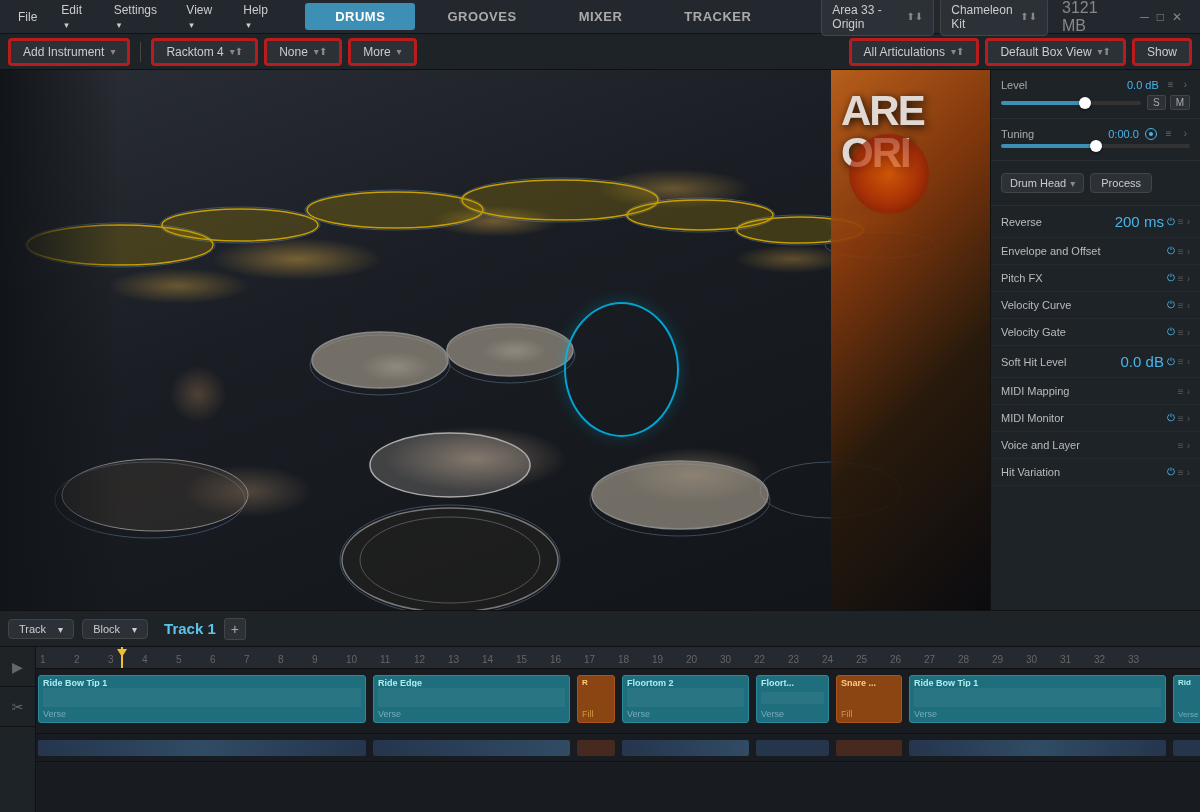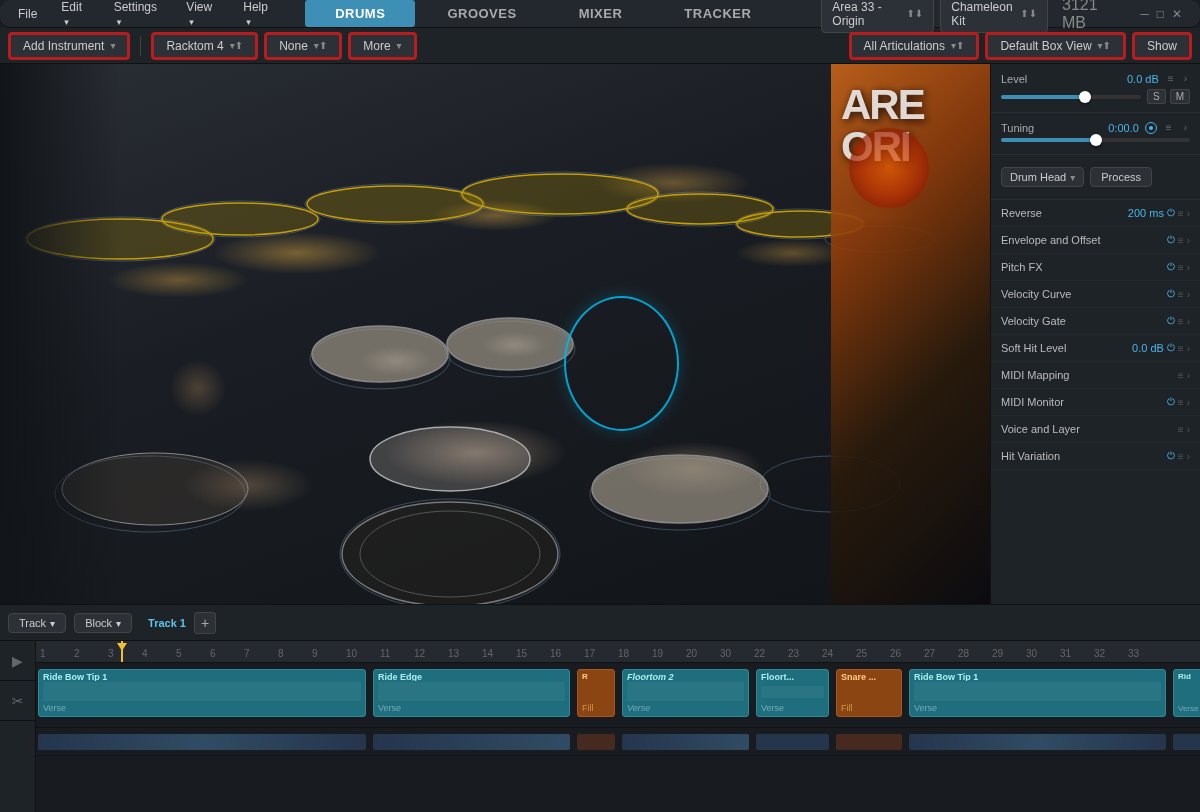--- a/index.html
+++ b/index.html
@@ -11,26 +11,25 @@
       font-size: 12px;
       color: #ccc;
       overflow: hidden;
       position: relative;
     }
 
     
     .menu-bar {
       display: flex;
       align-items: center;
-      height: 28px;
+      height: 34px;
       background: #23282f;
       border-bottom: 1px solid #111;
       padding: 0 8px;
       gap: 4px;
-      border-radius: 10px;
     }
     .menu-item {
       padding: 4px 10px;
       color: #ccc;
       font-size: 12px;
       cursor: pointer;
       border-radius: 3px;
     }
     .menu-item .arrow { font-size: 9px; margin-left: 3px; }
 
@@ -315,21 +314,21 @@
       justify-content: space-between;
       padding: 7px 10px;
       border-bottom: 1px solid #252930;
       cursor: pointer;
     }
     .panel-list-label {
       font-size: 11px;
       color: #bbb;
     }
     .panel-list-value {
-      font-size: 11px;
+      font-size: 15px;
       color: #4ab4e8;
     }
     .panel-list-icons {
       display: flex;
       gap: 3px;
       align-items: center;
     }
     .pli-icon {
       color: #555;
       font-size: 10px;
@@ -361,26 +360,26 @@
     }
     .track-btn {
       background: #2c3138;
       border: 1px solid #444;
       border-radius: 4px;
       color: #ccc;
       font-size: 11px;
       padding: 3px 10px;
       display: flex;
       align-items: flex-end;
-      gap: 4px;
+      gap: 12px;
       cursor: pointer;
     }
     .track-1-label {
       color: #5bc4e8;
-      font-size: 11px;
+      font-size: 15px;
       font-weight: 600;
       margin-left: 8px;
     }
     .add-track-btn {
       width: 22px;
       height: 22px;
       background: #2c3138;
       border: 1px solid #444;
       border-radius: 3px;
       color: #aaa;
@@ -877,21 +876,21 @@
             <div class="clip-label">Ride Edge</div>
             <div style="height:20px;background:rgba(255,255,255,0.05);margin:1px 0;border-radius:1px;"></div>
             <div class="clip-sublabel">Verse</div>
           </div>
 
           <div class="clip orange" style="left:541px;width:38px;">
             <div class="clip-label orange-text" style="font-size:8px;">R</div>
             <div class="clip-sublabel orange-sub">Fill</div>
           </div>
 
-          <div class="clip teal" style="left:586px;width:127px;font-style:italic;">
+          <div class="clip teal" style="left:586px;width:127px;">
             <div class="clip-label">Floortom 2</div>
             <div style="height:20px;background:rgba(255,255,255,0.05);margin:1px 0;border-radius:1px;"></div>
             <div class="clip-sublabel">Verse</div>
           </div>
 
           <div class="clip teal" style="left:720px;width:73px;">
             <div class="clip-label">Floort...</div>
             <div style="height:12px;background:rgba(255,255,255,0.05);margin:1px 0;border-radius:1px;"></div>
             <div class="clip-sublabel">Verse</div>
           </div>

